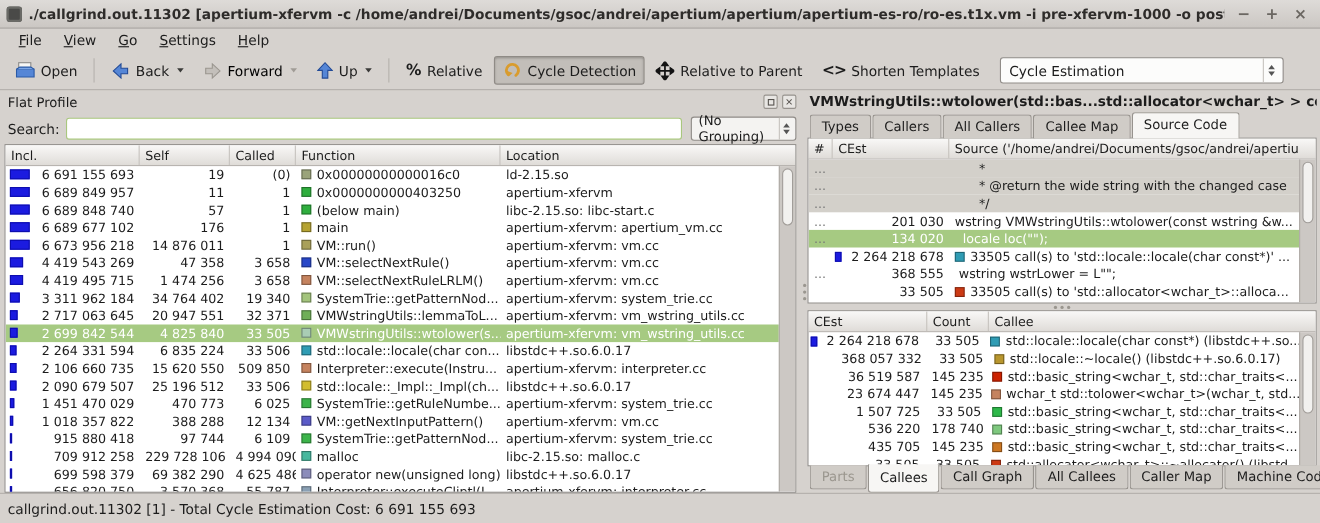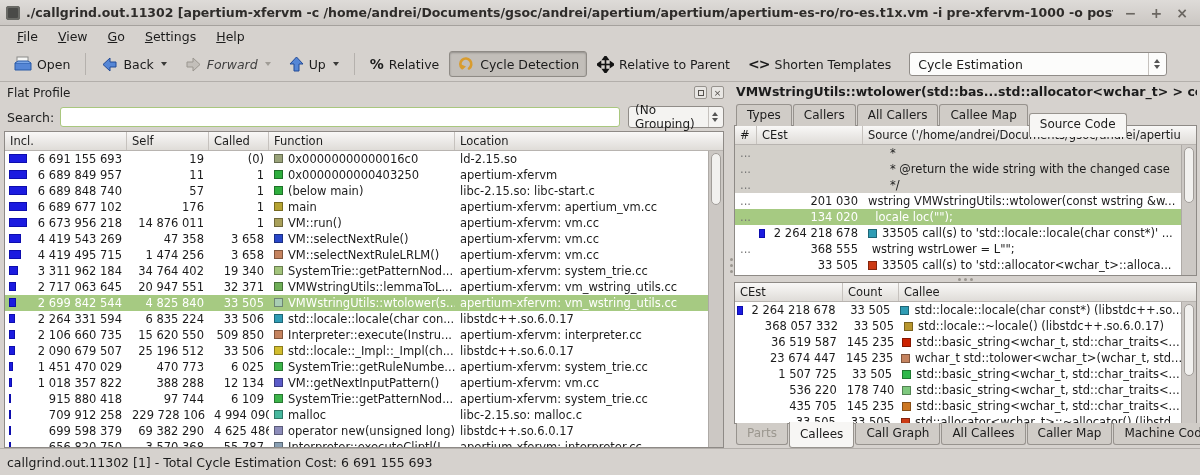--- a/index.html
+++ b/index.html
@@ -19,21 +19,21 @@
   .menubar { height:21px; display:flex; align-items:center; padding:0 8px; gap:2px; }
   .menu-item { display:inline-block; padding:1px 9px; font-size:12.5px; }
   .menu-item::first-letter { text-decoration:underline; }
 
   
   .toolbar { height:35px; display:flex; align-items:center; padding:0 6px; gap:2px;
              border-bottom:1px solid #b3afab; }
   .tbtn { display:flex; align-items:center; gap:5px; padding:4px 7px; border:1px solid transparent;
           border-radius:3px; font-size:12.5px; white-space:nowrap; }
   .tbtn.pressed { background:#c2beb9; border:1px solid #8f8b86; box-shadow:inset 0 1px 2px rgba(0,0,0,.25); }
-  .tbtn.disabled { color:#404040;font-style:italic; }
+  .tbtn.disabled { color:#000000; }
   .tsep { width:1px; height:22px; background:#b5b1ad; margin:0 5px; flex:none; }
   .caret { width:0; height:0; border-left:3.5px solid transparent; border-right:3.5px solid transparent;
            border-top:4px solid #3a3a38; margin-left:2px; }
   .caret.gray { border-top-color:#a09c96; }
   .glyph { font-weight:bold; font-size:14px; }
   .combo { display:flex; align-items:center; background:#fcfcfb; border:1px solid #908c88; border-radius:3px;
            height:24px; padding:0 2px 0 8px; margin-left:8px; }
   .combo .combo-text { flex:1 1 auto; font-size:12.5px; }
   .spinner { display:flex; flex-direction:column; align-items:center; justify-content:center; gap:2px;
              width:16px; height:100%; border-left:1px solid #c6c2be; margin-left:8px; }
@@ -87,21 +87,21 @@
   .vsplitter { width:6px; flex:none; display:flex; flex-direction:column; align-items:center; justify-content:center; gap:3px; }
   .vsplitter i, .hsplitter i { width:3px; height:3px; background:#9a968f; border-radius:50%; display:block; }
   .hsplitter { height:6px; display:flex; align-items:center; justify-content:center; gap:3px; flex:none; }
 
   
   .right-panel { flex:1 1 auto; display:flex; flex-direction:column; padding:0 3px 0 0; min-width:0; }
   .fn-title { height:19px; font-weight:bold; font-size:12.5px; white-space:nowrap; overflow:hidden; padding:2px 2px 0 2px; }
   .tabrow { height:25px; display:flex; align-items:flex-end; padding:0 2px; position:relative; z-index:2; }
   .tab { padding:3px 10px 4px; border:1px solid #979držb3; border:1px solid #97938e; border-bottom:none; border-radius:3px 3px 0 0;
          background:#d0ccc7; font-size:12px; margin-right:1px; position:relative; top:1px; white-space:nowrap; }
-  .tab.active { background:#f7f6f4; top:11px; padding-bottom:6px; margin-bottom:-1px; }
+  .tab.active { background:#f7f6f4; top:0; padding-bottom:6px; margin-bottom:-1px; }
   .tabrow-bottom { height:24px; align-items:flex-start; }
   .tabrow-bottom .tab { border-bottom:1px solid #97938e; border-top:none; border-radius:0 0 3px 3px; top:-1px; }
   .tabrow-bottom .tab.active { background:#f7f6f4; top:-2px; padding-top:5px; }
   .tab.disabled { color:#9b978f; }
 
   .src-frame { height:151px; flex:none; }
   .src-c0 { width:22px; } .src-c1 { width:106px; } .src-c2 { flex:1 1 auto; border-right:none; }
   .src-cell-num { width:22px; color:#777; }
   .src-cell-cest { width:106px; position:relative; display:flex; align-items:center; }
   .src-cell-cest .bar { position:absolute; left:2px; }

